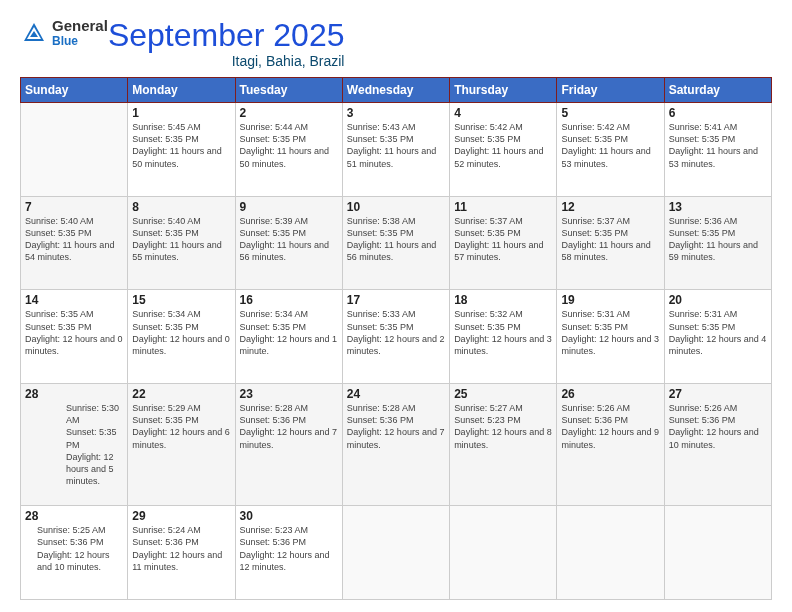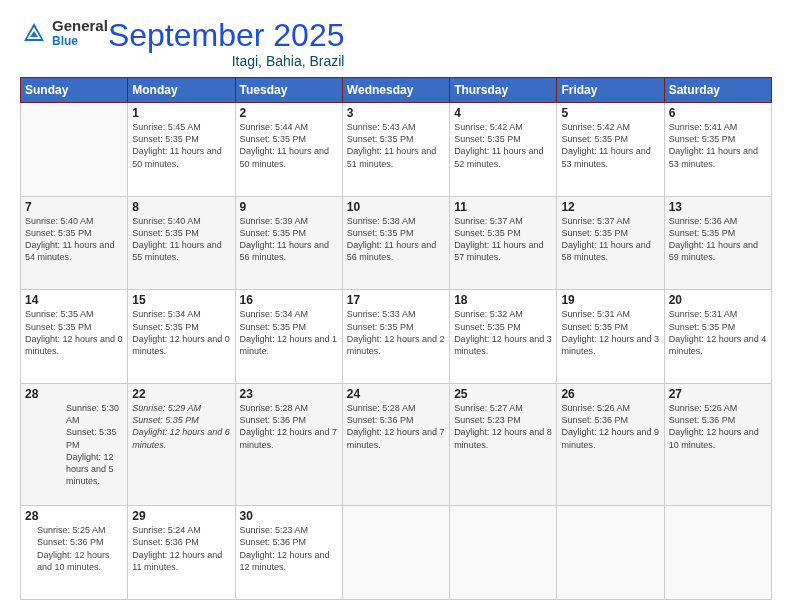--- a/index.html
+++ b/index.html
@@ -271,21 +271,21 @@
         </tr>
         <tr class="row-alt">
           <td>
             <span class="day-num">28</span>
             <div class="day-info" style="white-space: pre-line; margin-left: 41px;">Sunrise: 5:30 AM
 Sunset: 5:35 PM
 Daylight: 12 hours and 5 minutes.</div>
           </td>
           <td>
             <span class="day-num">22</span>
-            <div class="day-info" style="white-space: pre-line; font-style: italic;">Sunrise: 5:29 AM
+            <div class="day-info" style="white-space: pre-line;">Sunrise: 5:29 AM
 Sunset: 5:35 PM
 Daylight: 12 hours and 6 minutes.</div>
           </td>
           <td>
             <span class="day-num">23</span>
             <div class="day-info" style="white-space: pre-line;">Sunrise: 5:28 AM
 Sunset: 5:36 PM
 Daylight: 12 hours and 7 minutes.</div>
           </td>
           <td>

